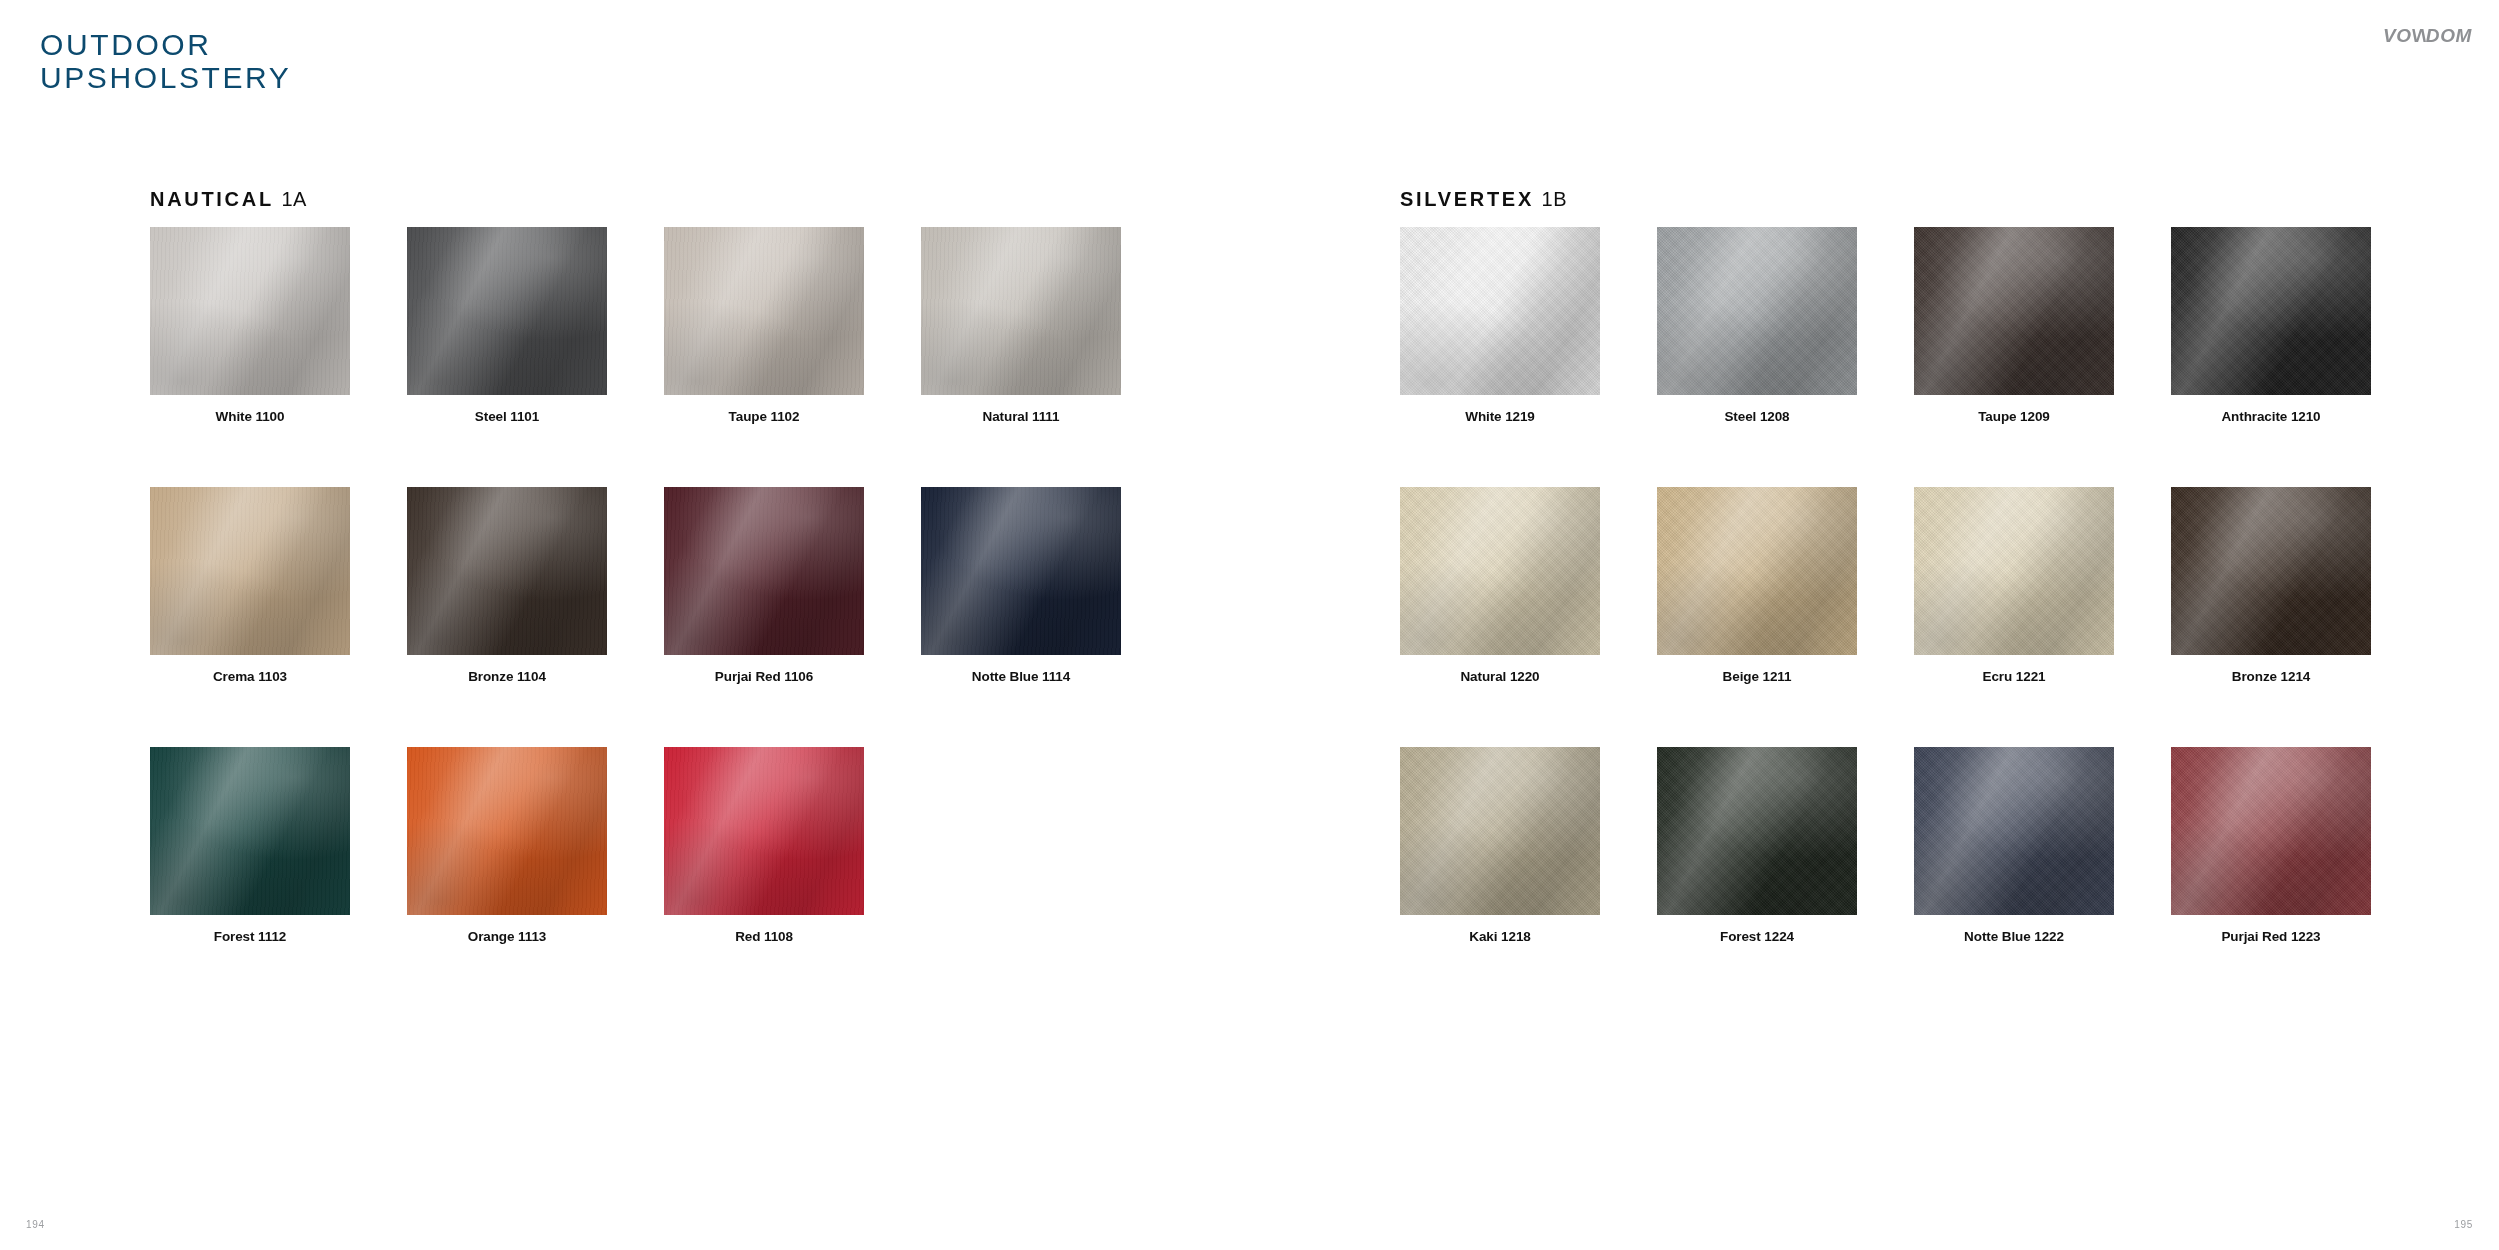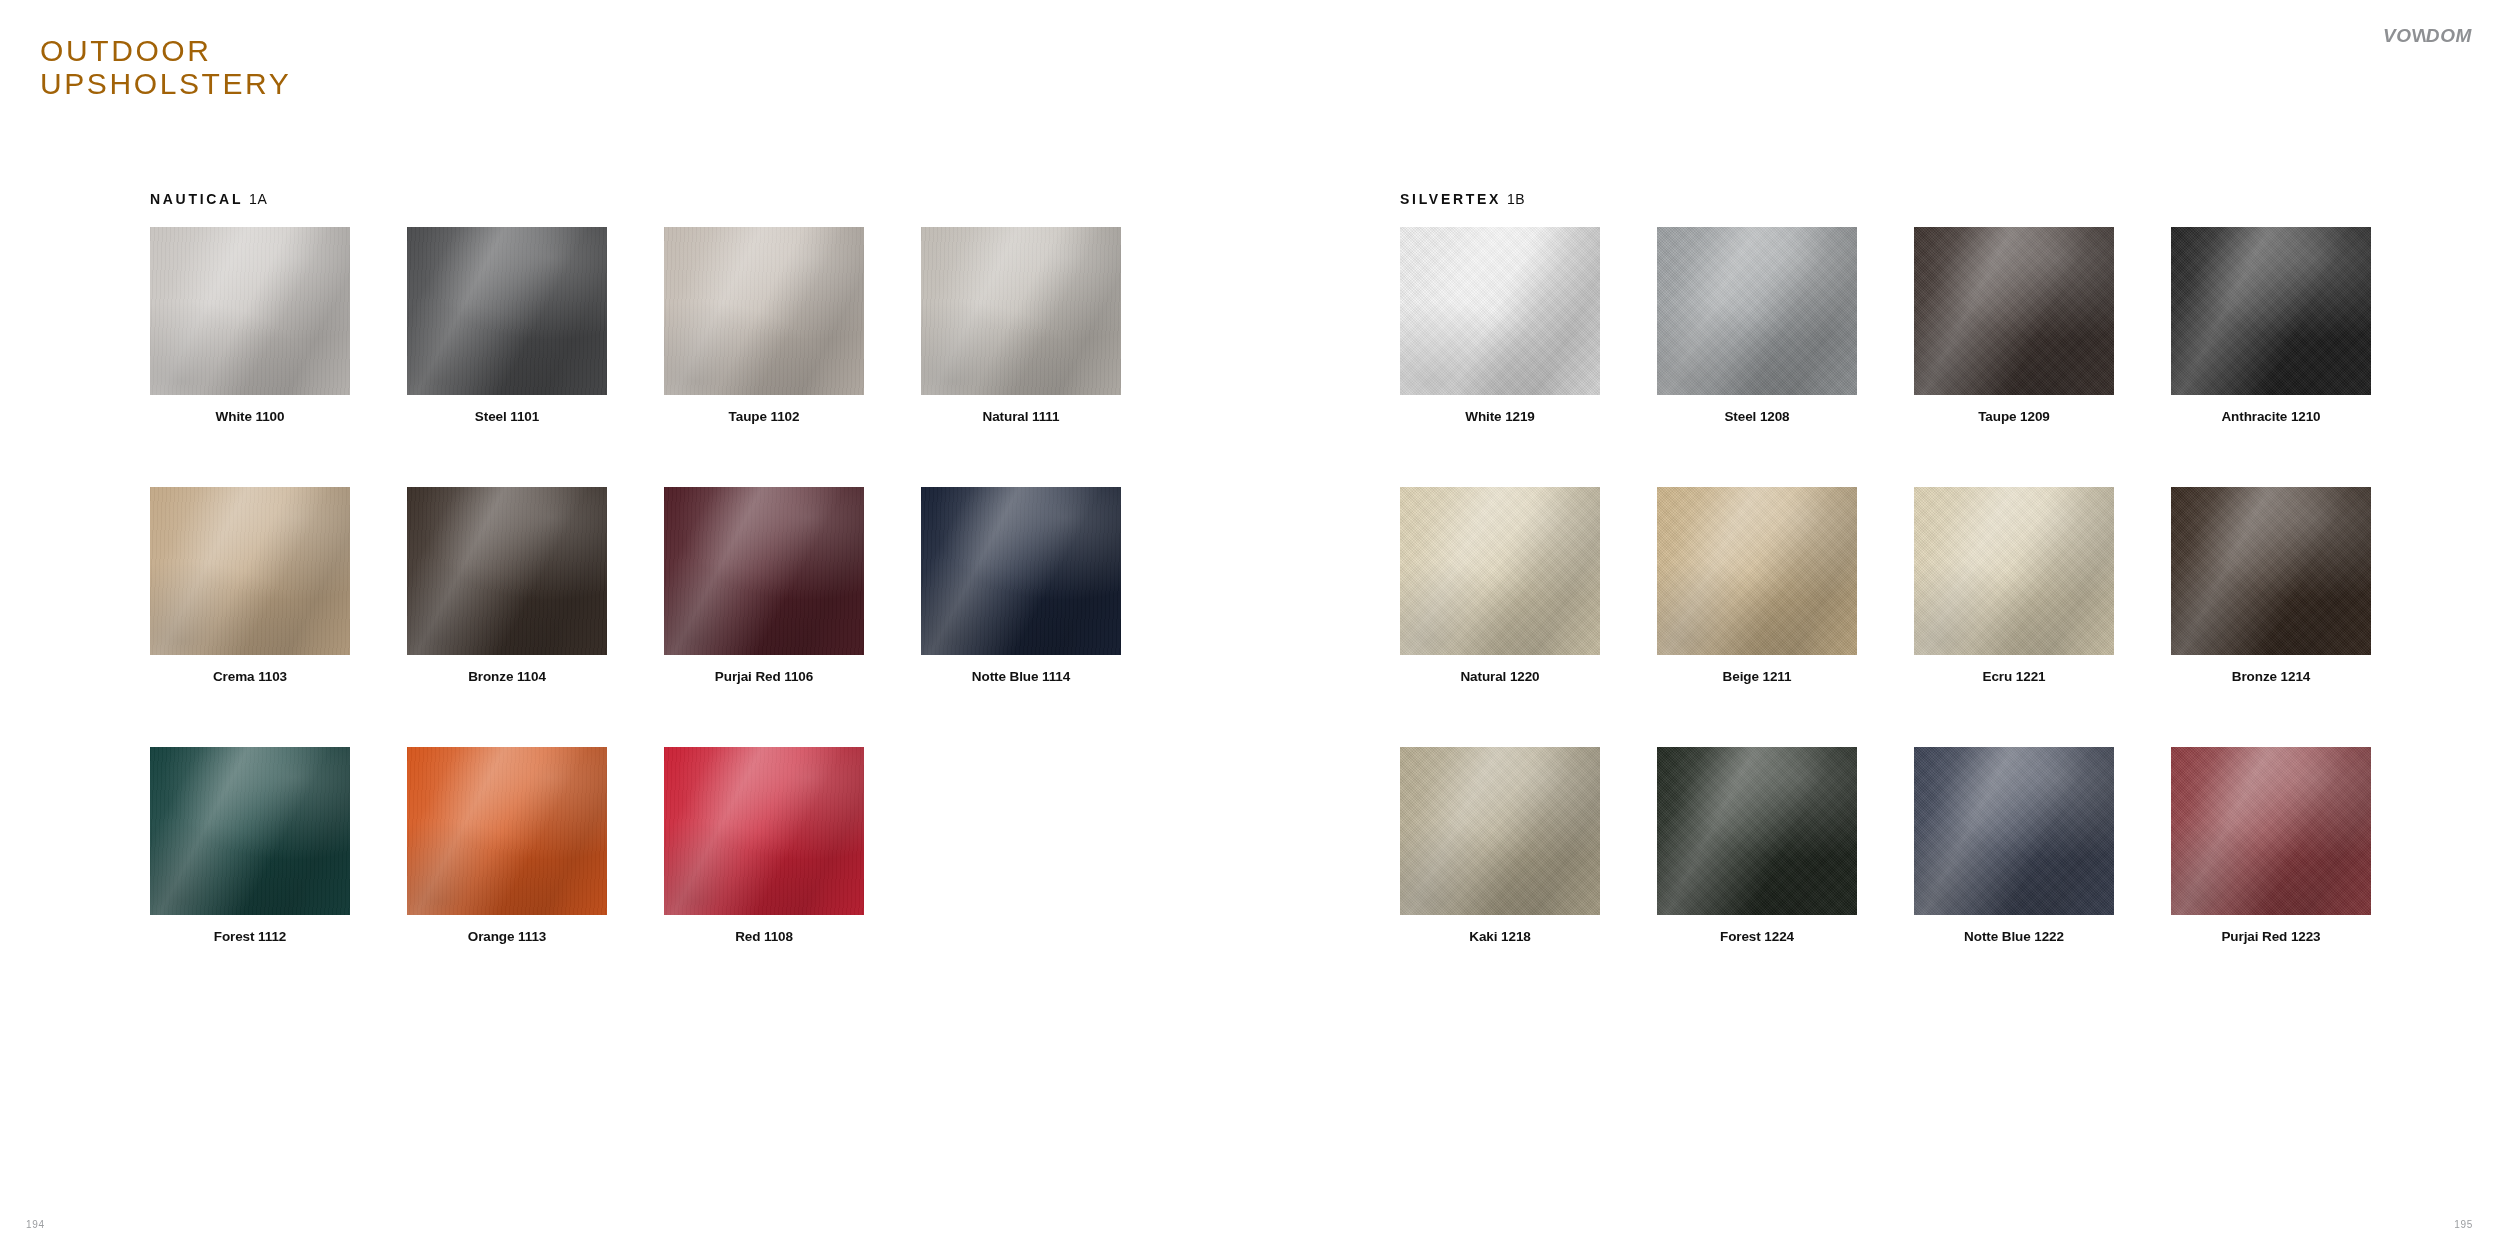--- a/index.html
+++ b/index.html
@@ -21,27 +21,27 @@
   .page-header {
     position: absolute;
     top: 0;
     left: 0;
     width: 2499px;
     height: 120px;
   }
   .doc-title {
     position: absolute;
     left: 40px;
-    top: 34px;
+    top: 28px;
     font-family: "Liberation Sans", sans-serif;
     font-weight: 300;
     font-size: 30px;
     line-height: 33px;
     letter-spacing: 2.6px;
-    color: #a16207;
+    color: #0c4a6e;
     text-transform: uppercase;
     white-space: pre-line;
   }
   .brand-logo {
     position: absolute;
     right: 27px;
     top: 25px;
     font-family: "Liberation Sans", sans-serif;
     font-weight: 700;
     font-size: 19px;
@@ -76,21 +76,21 @@
   .collection {
     position: absolute;
     left: 150px;
     top: 190px;
     width: 1020px;
   }
   .page-panel.right .collection { left: 150px; }
 
   .collection-title {
     font-family: "Liberation Sans", sans-serif;
-    font-size: 14px;
+    font-size: 20px;
     line-height: 18px;
     color: #0f0f0f;
     margin-bottom: 19px;
     white-space: nowrap;
   }
   .collection-title .name {
     font-weight: 700;
     letter-spacing: 2.7px;
   }
   .collection-title .code {

